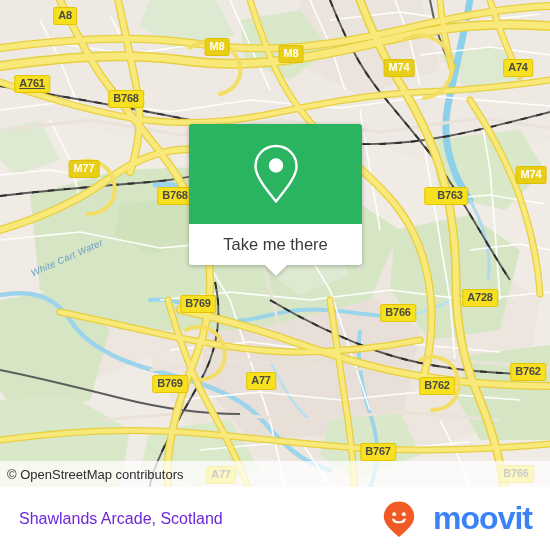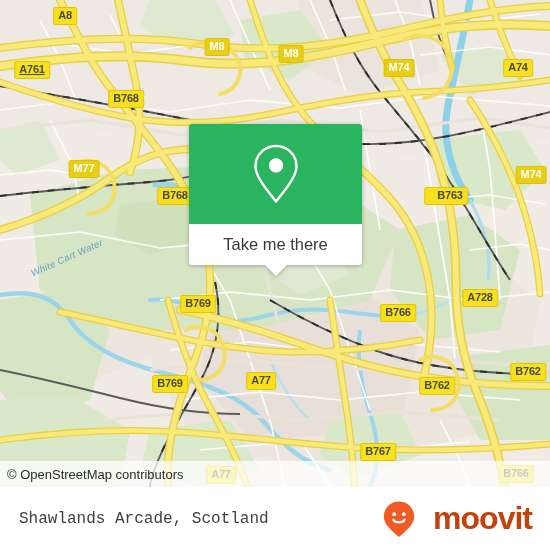--- a/index.html
+++ b/index.html
@@ -144,36 +144,36 @@
     left: 0; top: -487px;
     opacity: 0.06;
     pointer-events: none;
   }
   #footer-title {
     position: absolute;
     left: 19px;
     top: 50%;
     transform: translateY(-50%);
     font-size: 16px;
-    color: #404040;
-    font-family: Liberation Mono, monospace;
+    color: #6d28d9;
+    font-family: Liberation Sans, sans-serif;
     white-space: nowrap;
   }
   #brand {
     position: absolute;
     right: 18px;
     top: 50%;
     transform: translateY(-50%);
     display: flex;
     align-items: center;
   }
   #brand-name {
     font-size: 32px;
     font-weight: bold;
-    color: #c2410c;
+    color: #3b82f6;
     letter-spacing: -1px;
     font-family: "Liberation Sans", sans-serif;
     margin-left: 17px;
   }
 </style>
 </head>
 <body>
 
 <div id="app">
 
@@ -329,21 +329,21 @@
     <div id="water-labels">
         <div class="water-label" style="left: 28px; top: 252px; transform: rotate(-24deg);">White Cart Water</div>
       </div>
 
     <div id="shield-layer">
         <div class="shield a-road" style="left: 65px; top: 8px;">A8</div>
         <div class="shield m-road" style="left: 217px; top: 47px;">M8</div>
         <div class="shield m-road" style="left: 291px; top: 54px;">M8</div>
         <div class="shield m-road" style="left: 399px; top: 68px;">M74</div>
         <div class="shield a-road" style="left: 518px; top: 60px;">A74</div>
-        <div class="shield a-road" style="left: 32px; top: 62px; text-decoration: underline;">A761</div>
+        <div class="shield a-road" style="left: 32px; top: 76px; text-decoration: underline;">A761</div>
         <div class="shield a-road" style="left: 126px; top: 91px;">B768</div>
         <div class="shield m-road" style="left: 84px; top: 169px;">M77</div>
         <div class="shield a-road" style="left: 175px; top: 188px;">B768</div>
         <div class="shield a-road" style="left: 446px; top: 188px; padding-left: 12px;">B763</div>
         <div class="shield m-road" style="left: 531px; top: 175px;">M74</div>
         <div class="shield a-road" style="left: 198px; top: 296px;">B769</div>
         <div class="shield a-road" style="left: 398px; top: 305px;">B766</div>
         <div class="shield a-road" style="left: 480px; top: 290px; text-align: center;">A728</div>
         <div class="shield a-road" style="left: 170px; top: 376px;">B769</div>
         <div class="shield a-road" style="left: 261px; top: 373px;">A77</div>

